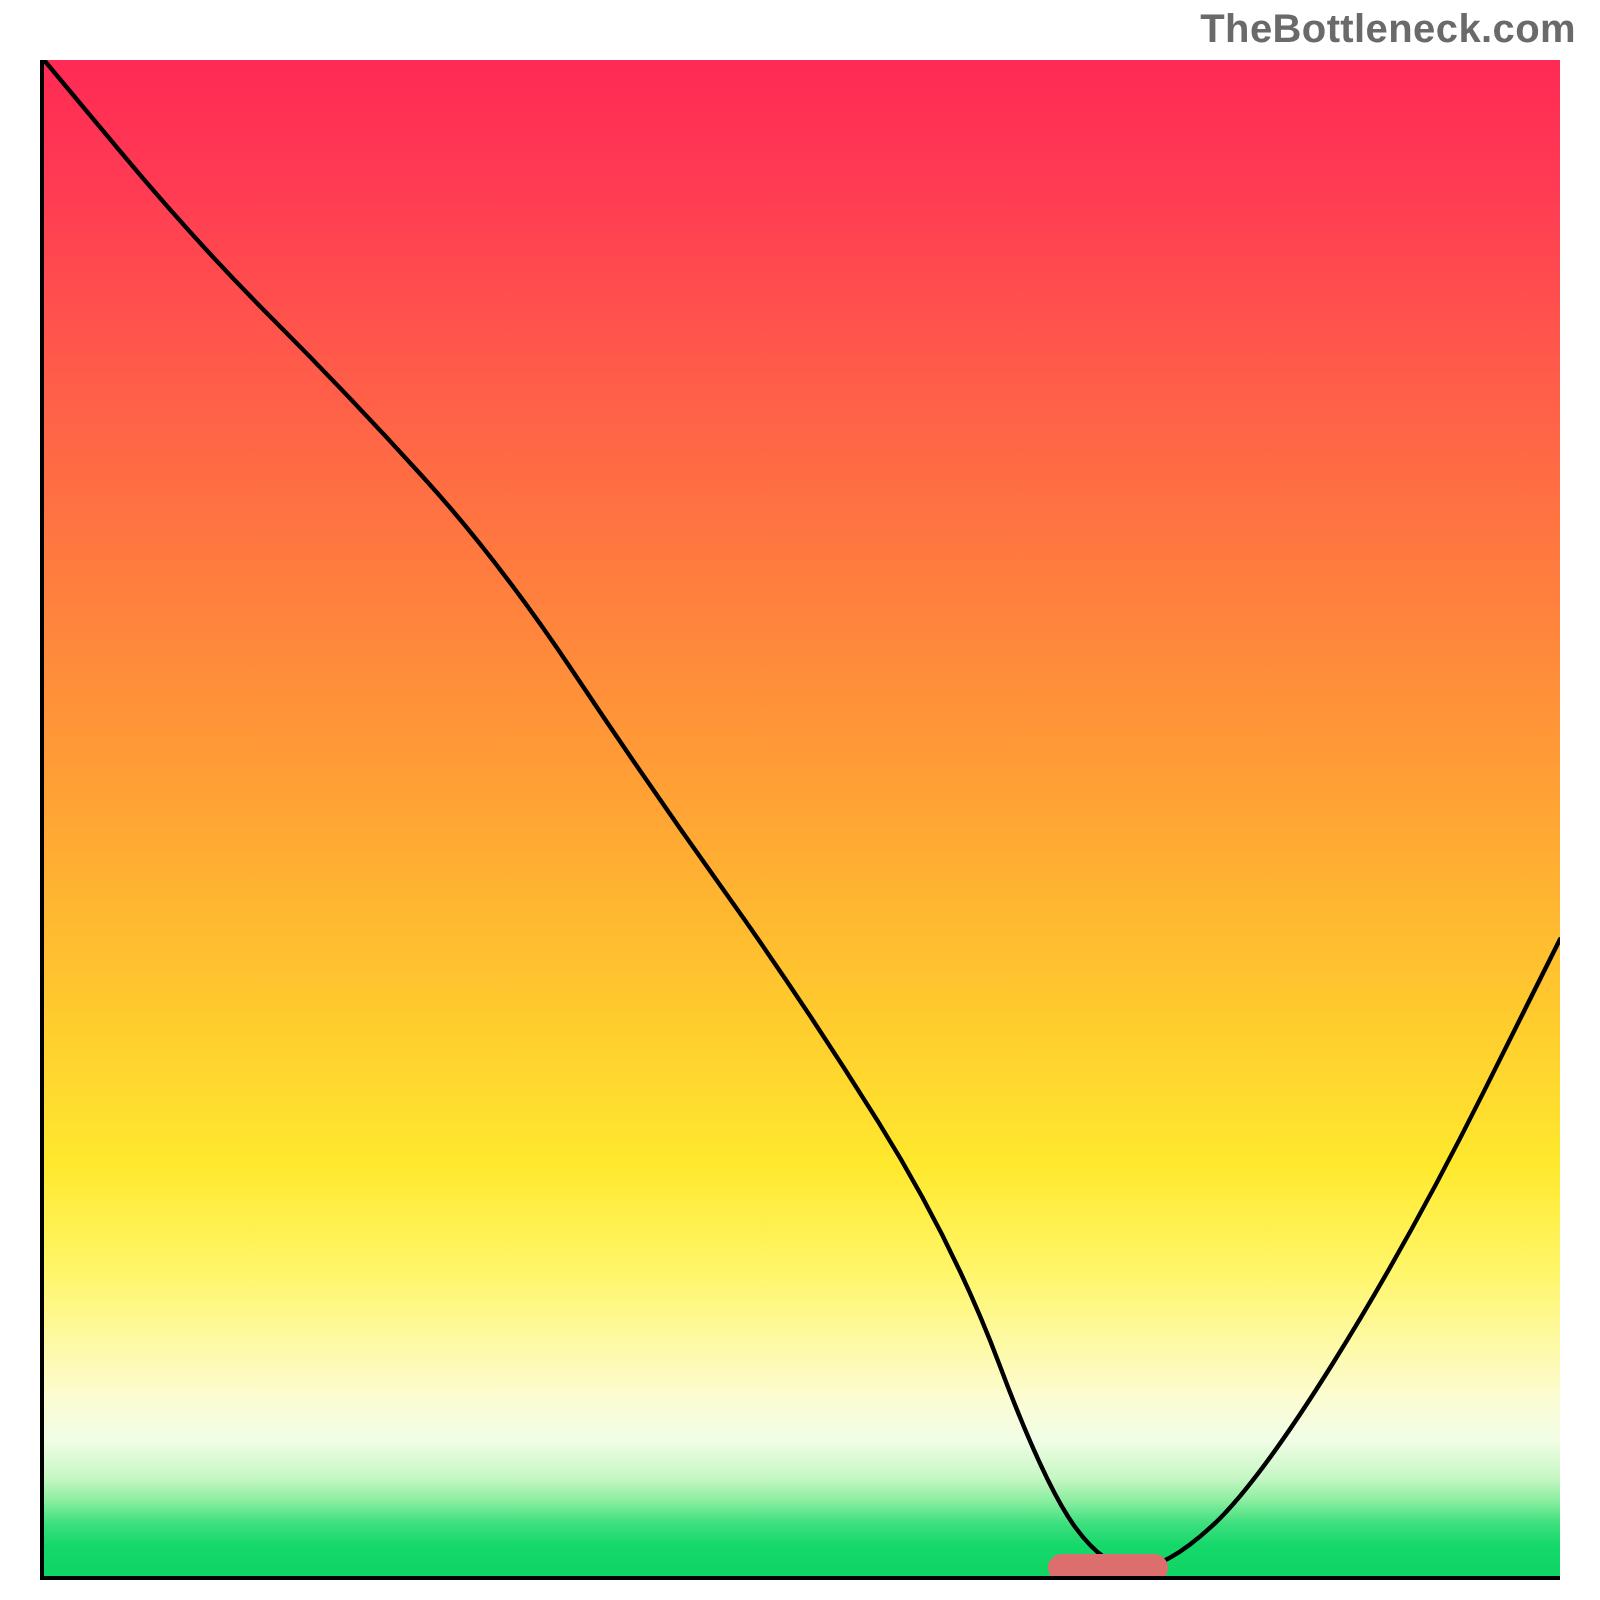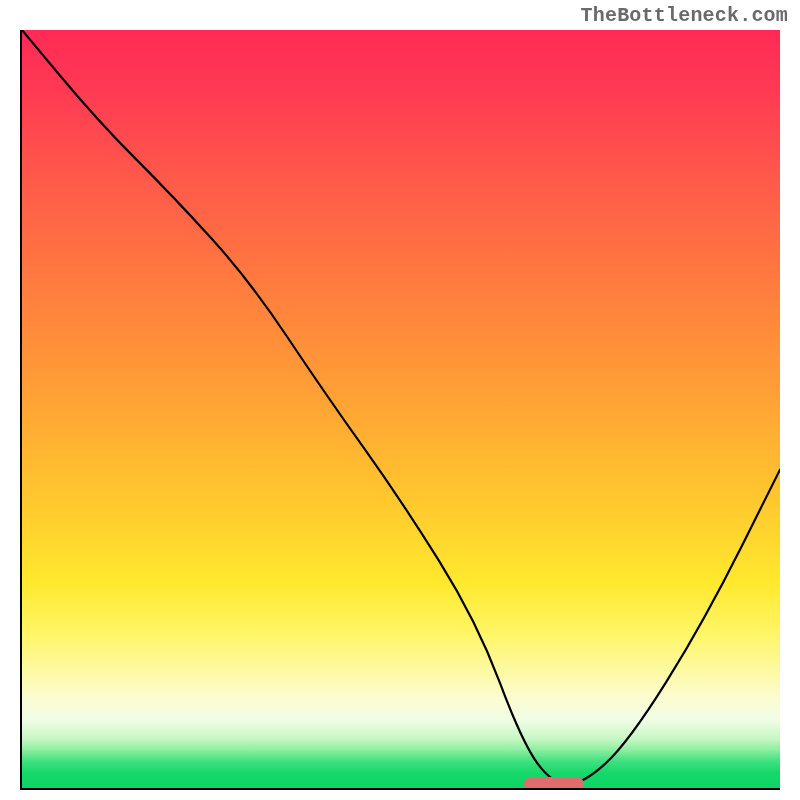--- a/index.html
+++ b/index.html
@@ -59,21 +59,21 @@
   .marker {
     position: absolute;
     height: 14px;
     border-radius: 7px;
     background: #dd6e6e;
   }
   .watermark {
     position: absolute;
     right: 12px;
     top: 4px;
-    font-family: Liberation Mono, monospace;
+    font-family: Liberation Sans, sans-serif;
     font-size: 20px;
     font-weight: 700;
     color: #6a6a6a;
     letter-spacing: 0.2px;
   }
 </style>
 </head>
 <body>
 
 <div class="frame">

